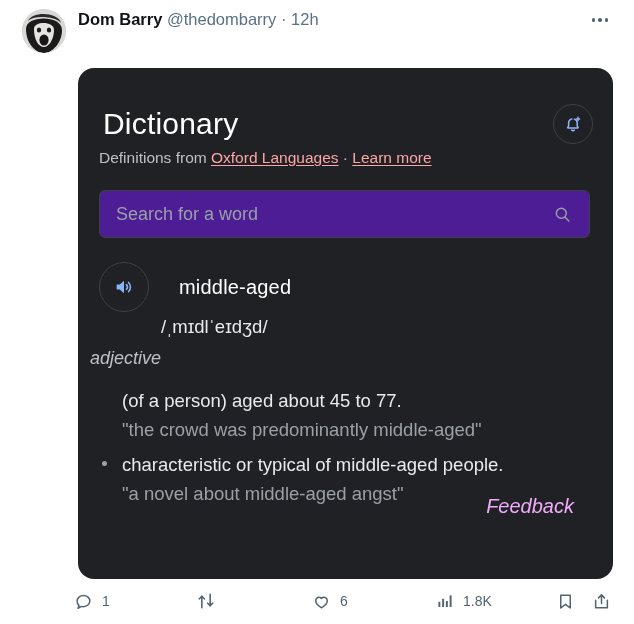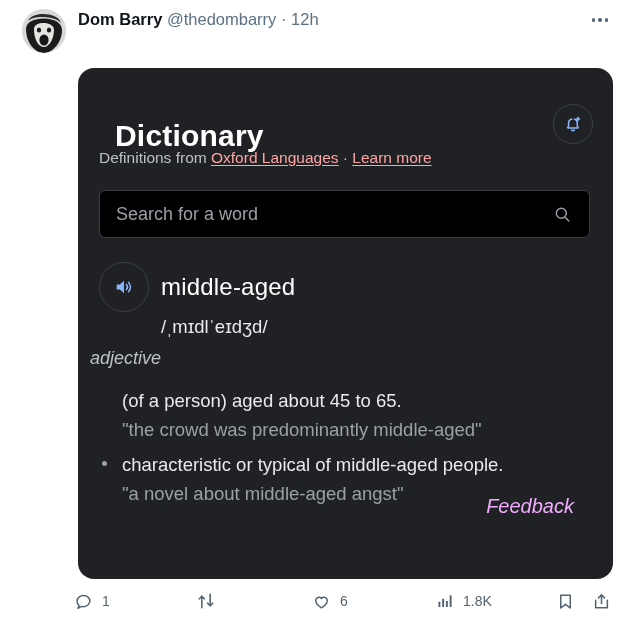--- a/index.html
+++ b/index.html
@@ -102,22 +102,22 @@
     width: 535px;
   }
   .dict-title {
     position: absolute;
     left: 21px;
     top: 35px;
     font-size: 30px;
     line-height: 34px;
     letter-spacing: 0.2px;
     color: #ffffff;
-    font-weight: bold;
-    margin: 16px;
+    font-weight: normal;
+    margin: 4px;
   }
   .dict-sub {
     position: absolute;
     left: 21px;
     top: 80px;
     font-size: 15.5px;
     line-height: 19px;
     color: #bdc1c6;
     white-space: nowrap;
   }
@@ -140,21 +140,21 @@
 
   .search-box {
     position: absolute;
     left: 21px;
     top: 122px;
     width: 491px;
     height: 48px;
     border: 1px solid #3c4043;
     border-radius: 6px;
     box-sizing: border-box;
-    background: #000000;
+    background: #4c1d95;
     display: flex;
     align-items: center;
   }
   .search-box .placeholder {
     margin-left: 16px;
     font-size: 18px;
     color: #9aa0a6;
     flex: 1;
     white-space: nowrap;
   }
@@ -176,22 +176,22 @@
     width: 48px;
     height: 48px;
     border-radius: 50%;
     border: 1px solid #3c4043;
     display: flex;
     align-items: center;
     justify-content: center;
     flex: none;
   }
   .headword {
-    margin-left: 12px;
-    font-size: 24px;
+    margin-left: 30px;
+    font-size: 20px;
     line-height: 36px;
     color: #ffffff;
     white-space: nowrap;
     letter-spacing: 0.2px;
   }
   .phonetic {
     position: absolute;
     left: 83px;
     top: 248px;
     font-size: 18.5px;
@@ -350,21 +350,21 @@
         <span class="headword">middle-aged</span>
       </div>
 
       <div class="phonetic">/ˌmɪdlˈeɪdʒd/</div>
 
       <div class="pos">adjective</div>
 
       <div class="sense-list">
 
         <div class="sense">
-          <div class="def">(of a person) aged about 45 to 65.</div>
+          <div class="def">(of a person) aged about 45 to 77.</div>
           <div class="example">"the crowd was predominantly middle-aged"</div>
         </div>
 
         <div class="sense">
           <span class="bullet"></span>
           <div class="def">characteristic or typical of middle-aged people.</div>
           <div class="example">"a novel about middle-aged angst"</div>
         </div>
 
         <div class="feedback">Feedback</div>

